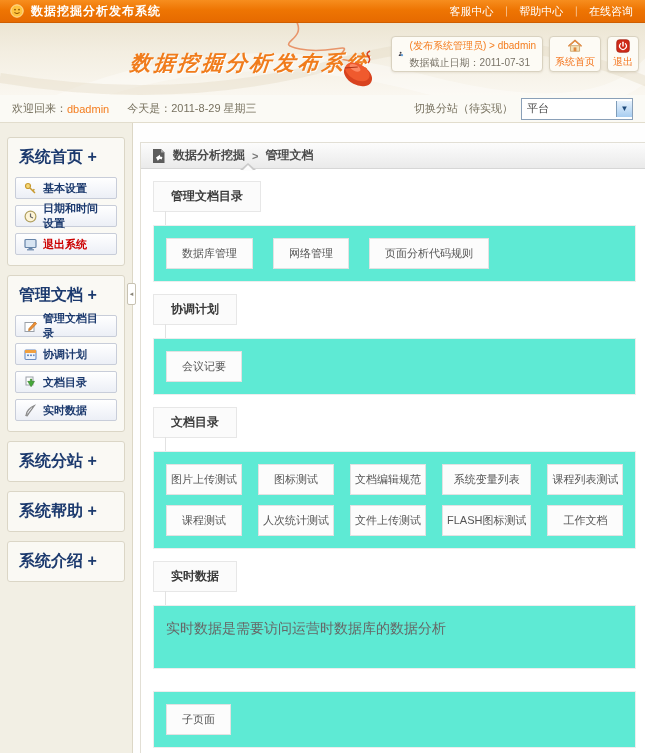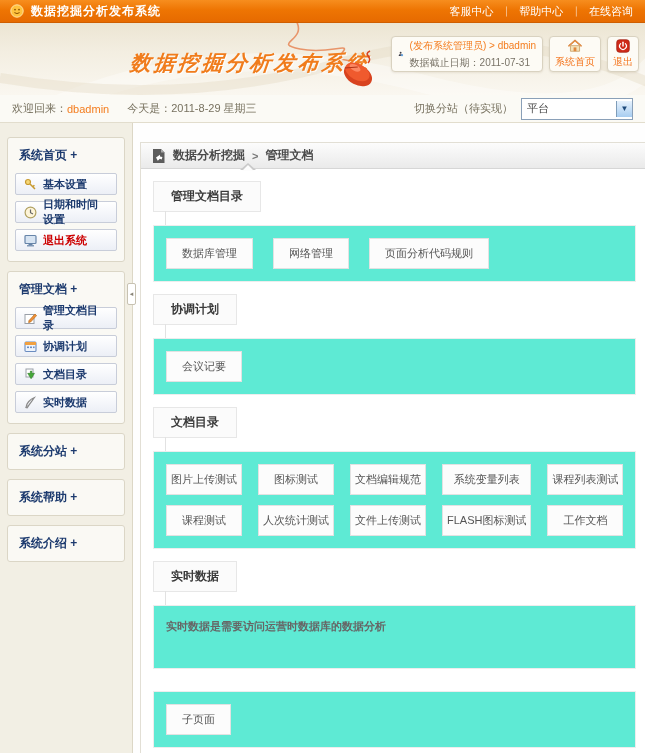--- a/index.html
+++ b/index.html
@@ -71,21 +71,21 @@
   .body-region { display:flex; min-height:576px; position:relative; }
   .left-col {
     width:133px; background:#f2efe4; border-right:1px solid #dcd7c6;
     padding:14px 7px 0 7px; flex-shrink:0;
   }
   .sb-box {
     background:#faf9f4; border:1px solid #dbd6c6; border-radius:3px;
     padding:7px 7px 4px 7px; margin-bottom:9px;
   }
   .sb-box.collapsed { padding:9px 7px; }
-  .sb-title { font-size:12px; font-weight:bold; color:#1c3a6e; padding:2px 2px 9px 4px; cursor:pointer; }
+  .sb-title { font-size:16px; font-weight:bold; color:#1c3a6e; padding:2px 2px 9px 4px; cursor:pointer; }
   .sb-box.collapsed .sb-title { padding:0 2px 0 4px; }
   .sb-item {
     display:flex; align-items:center; gap:6px; height:22px; padding:0 8px;
     border:1px solid #c8cdd9; border-radius:2px; margin-bottom:6px;
     background:linear-gradient(180deg,#ffffff,#eceff6);
     font-size:11px; font-weight:bold; color:#1c3a6e; cursor:pointer;
   }
   .sb-item.danger { color:#cc0000; }
   .sb-item svg { flex-shrink:0; }
   .collapse-handle {
@@ -128,21 +128,21 @@
     padding:12px; display:flex; flex-wrap:wrap; gap:10px 20px; align-items:flex-start;
   }
   .sec-box.grid5 { display:grid; grid-template-columns:repeat(5,1fr); gap:10px 16px; }
   .sec-box.tall { min-height:64px; }
   .doc-btn {
     border:1px solid #e2e2e2; background:#fcfcfc; color:#555;
     font-size:11px; padding:7px 15px; text-align:center; cursor:pointer; white-space:nowrap;
     font-family:inherit;
   }
   .sec-box.grid5 .doc-btn { padding:7px 4px; }
-  .rt-text { font-size:11px; color:#666; line-height:1.5;font-weight:bold; }
+  .rt-text { font-size:14px; color:#666; line-height:1.5; }
 </style>
 </head>
 <body>
 
 <div class="topbar">
   <div class="topbar-left">
     <span style="display:flex;">
       <svg width="14" height="14" viewBox="0 0 14 14">
         <circle cx="7" cy="7" r="6.2" fill="#ffc23e" stroke="#ffe2a0" stroke-width="1"></circle>
         <circle cx="5" cy="5.6" r=".9" fill="#8a5200"></circle>

